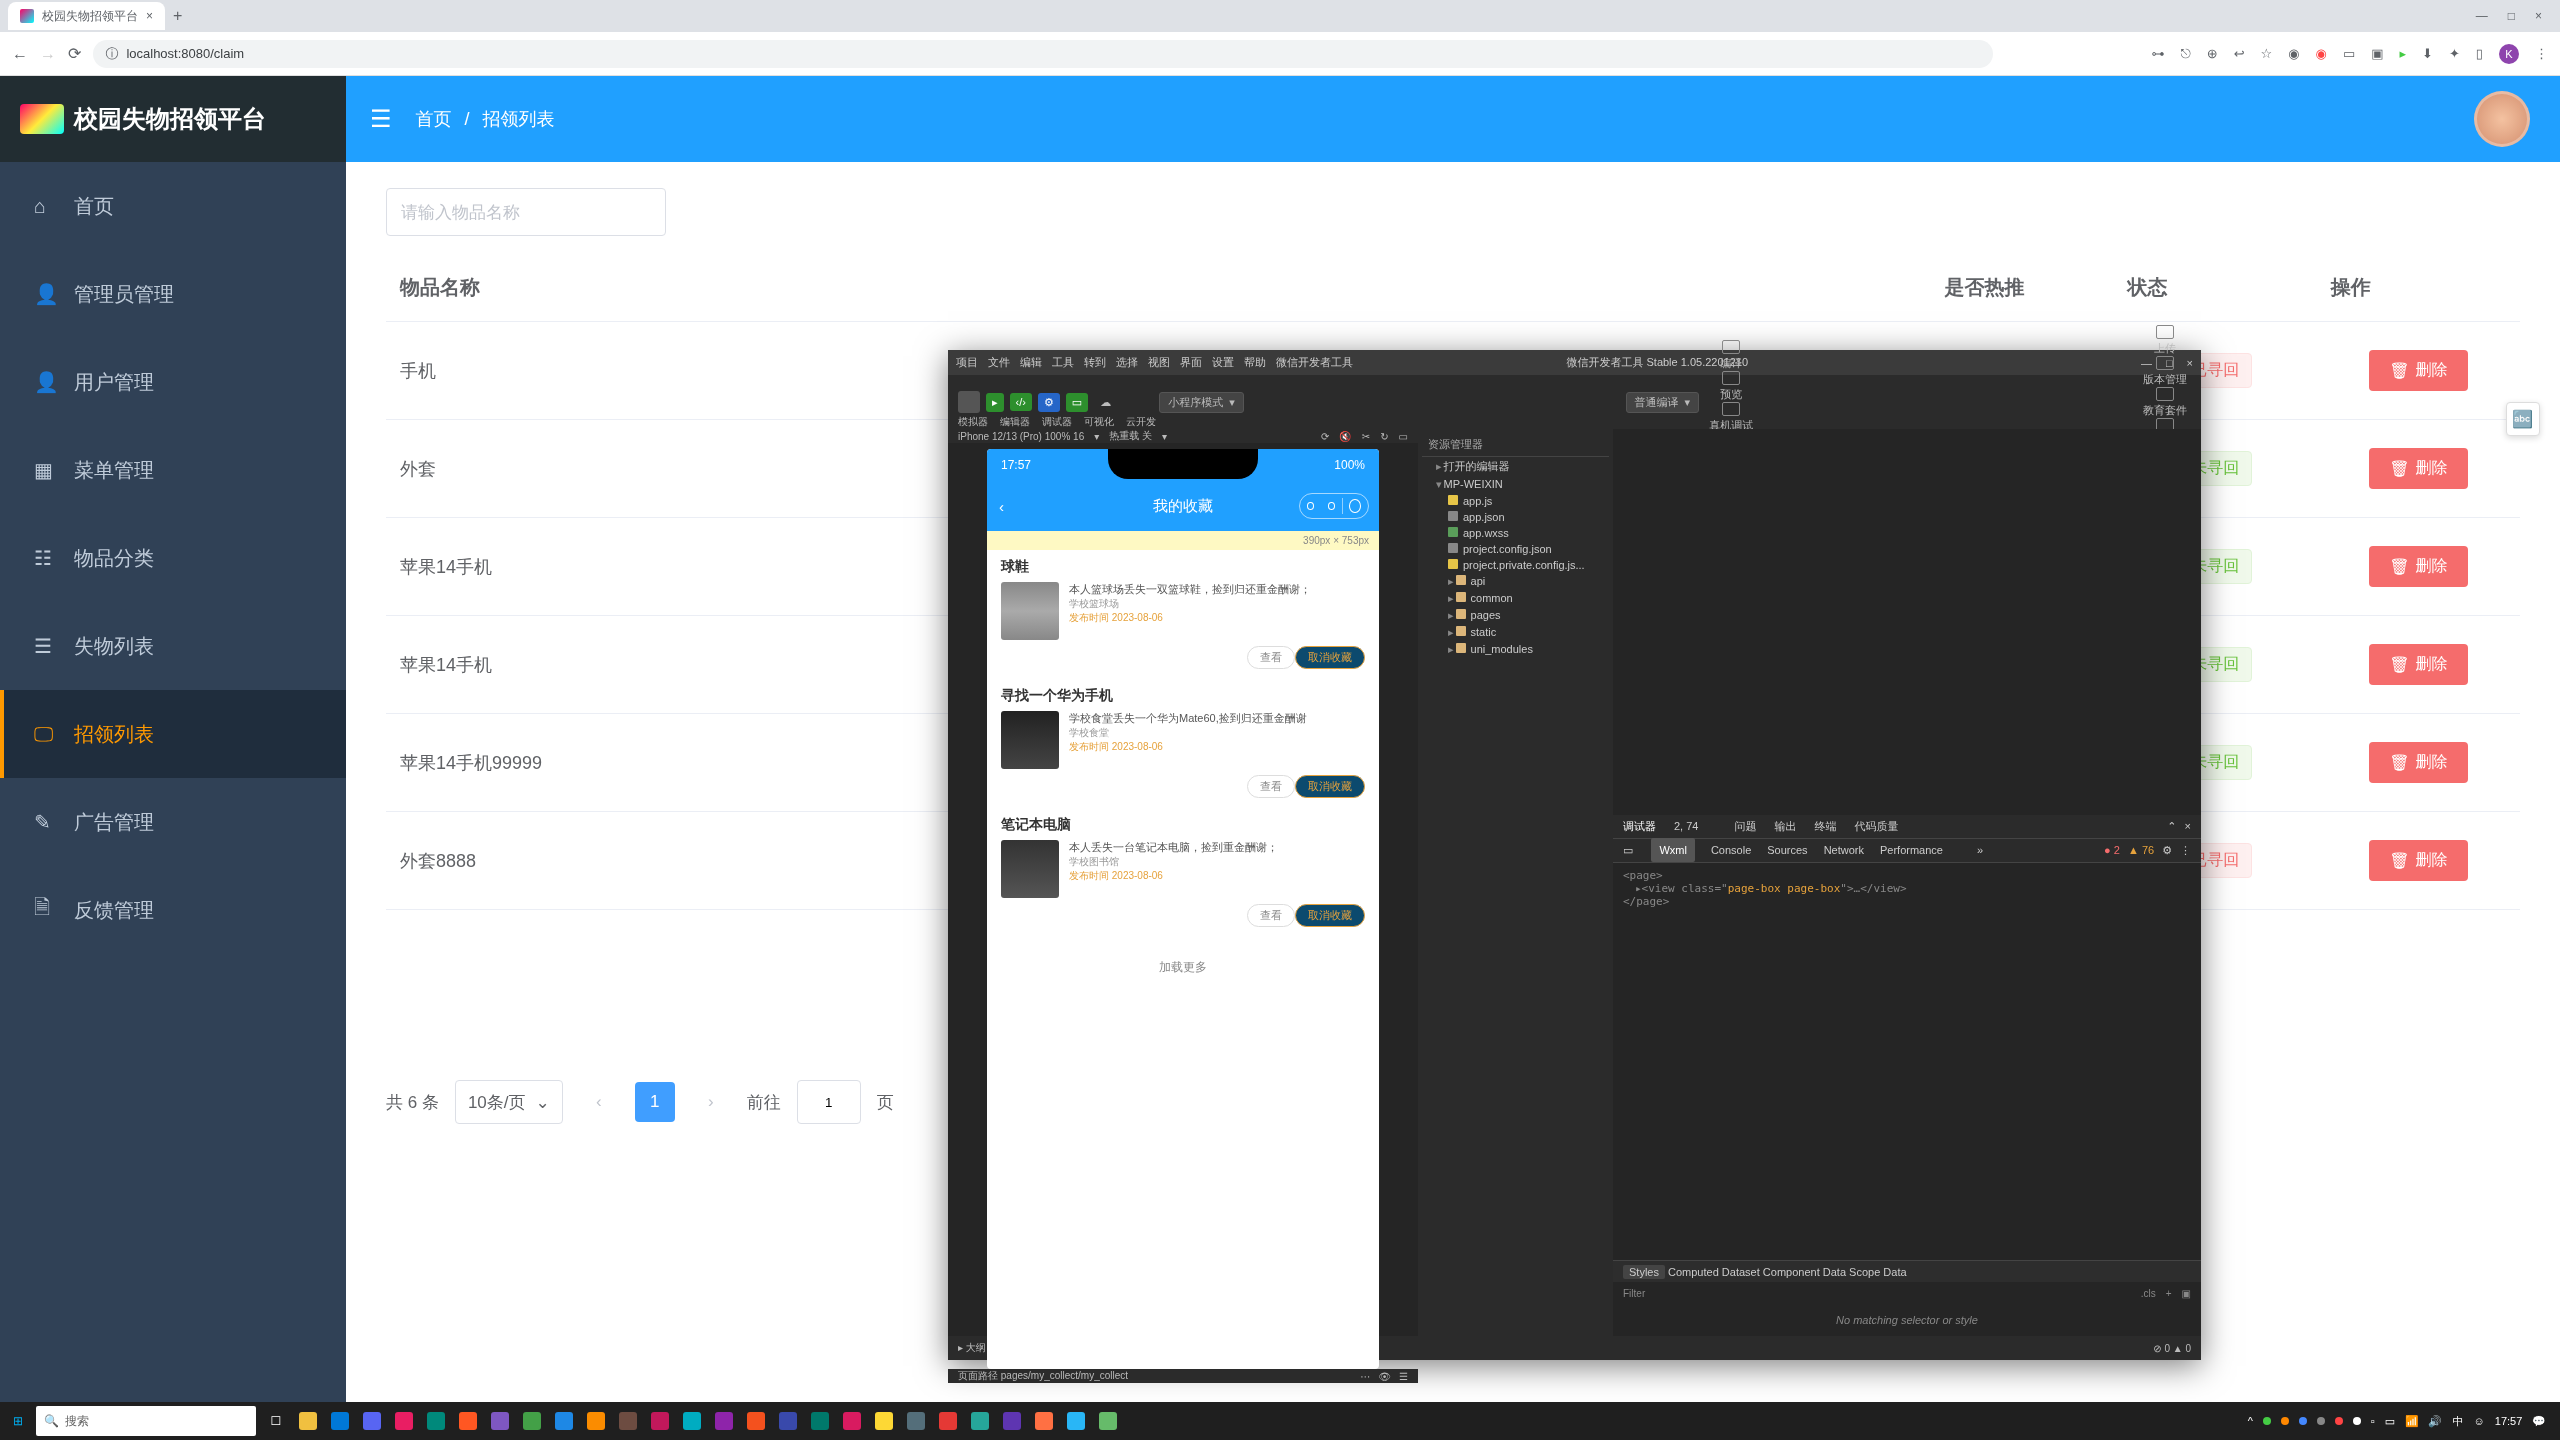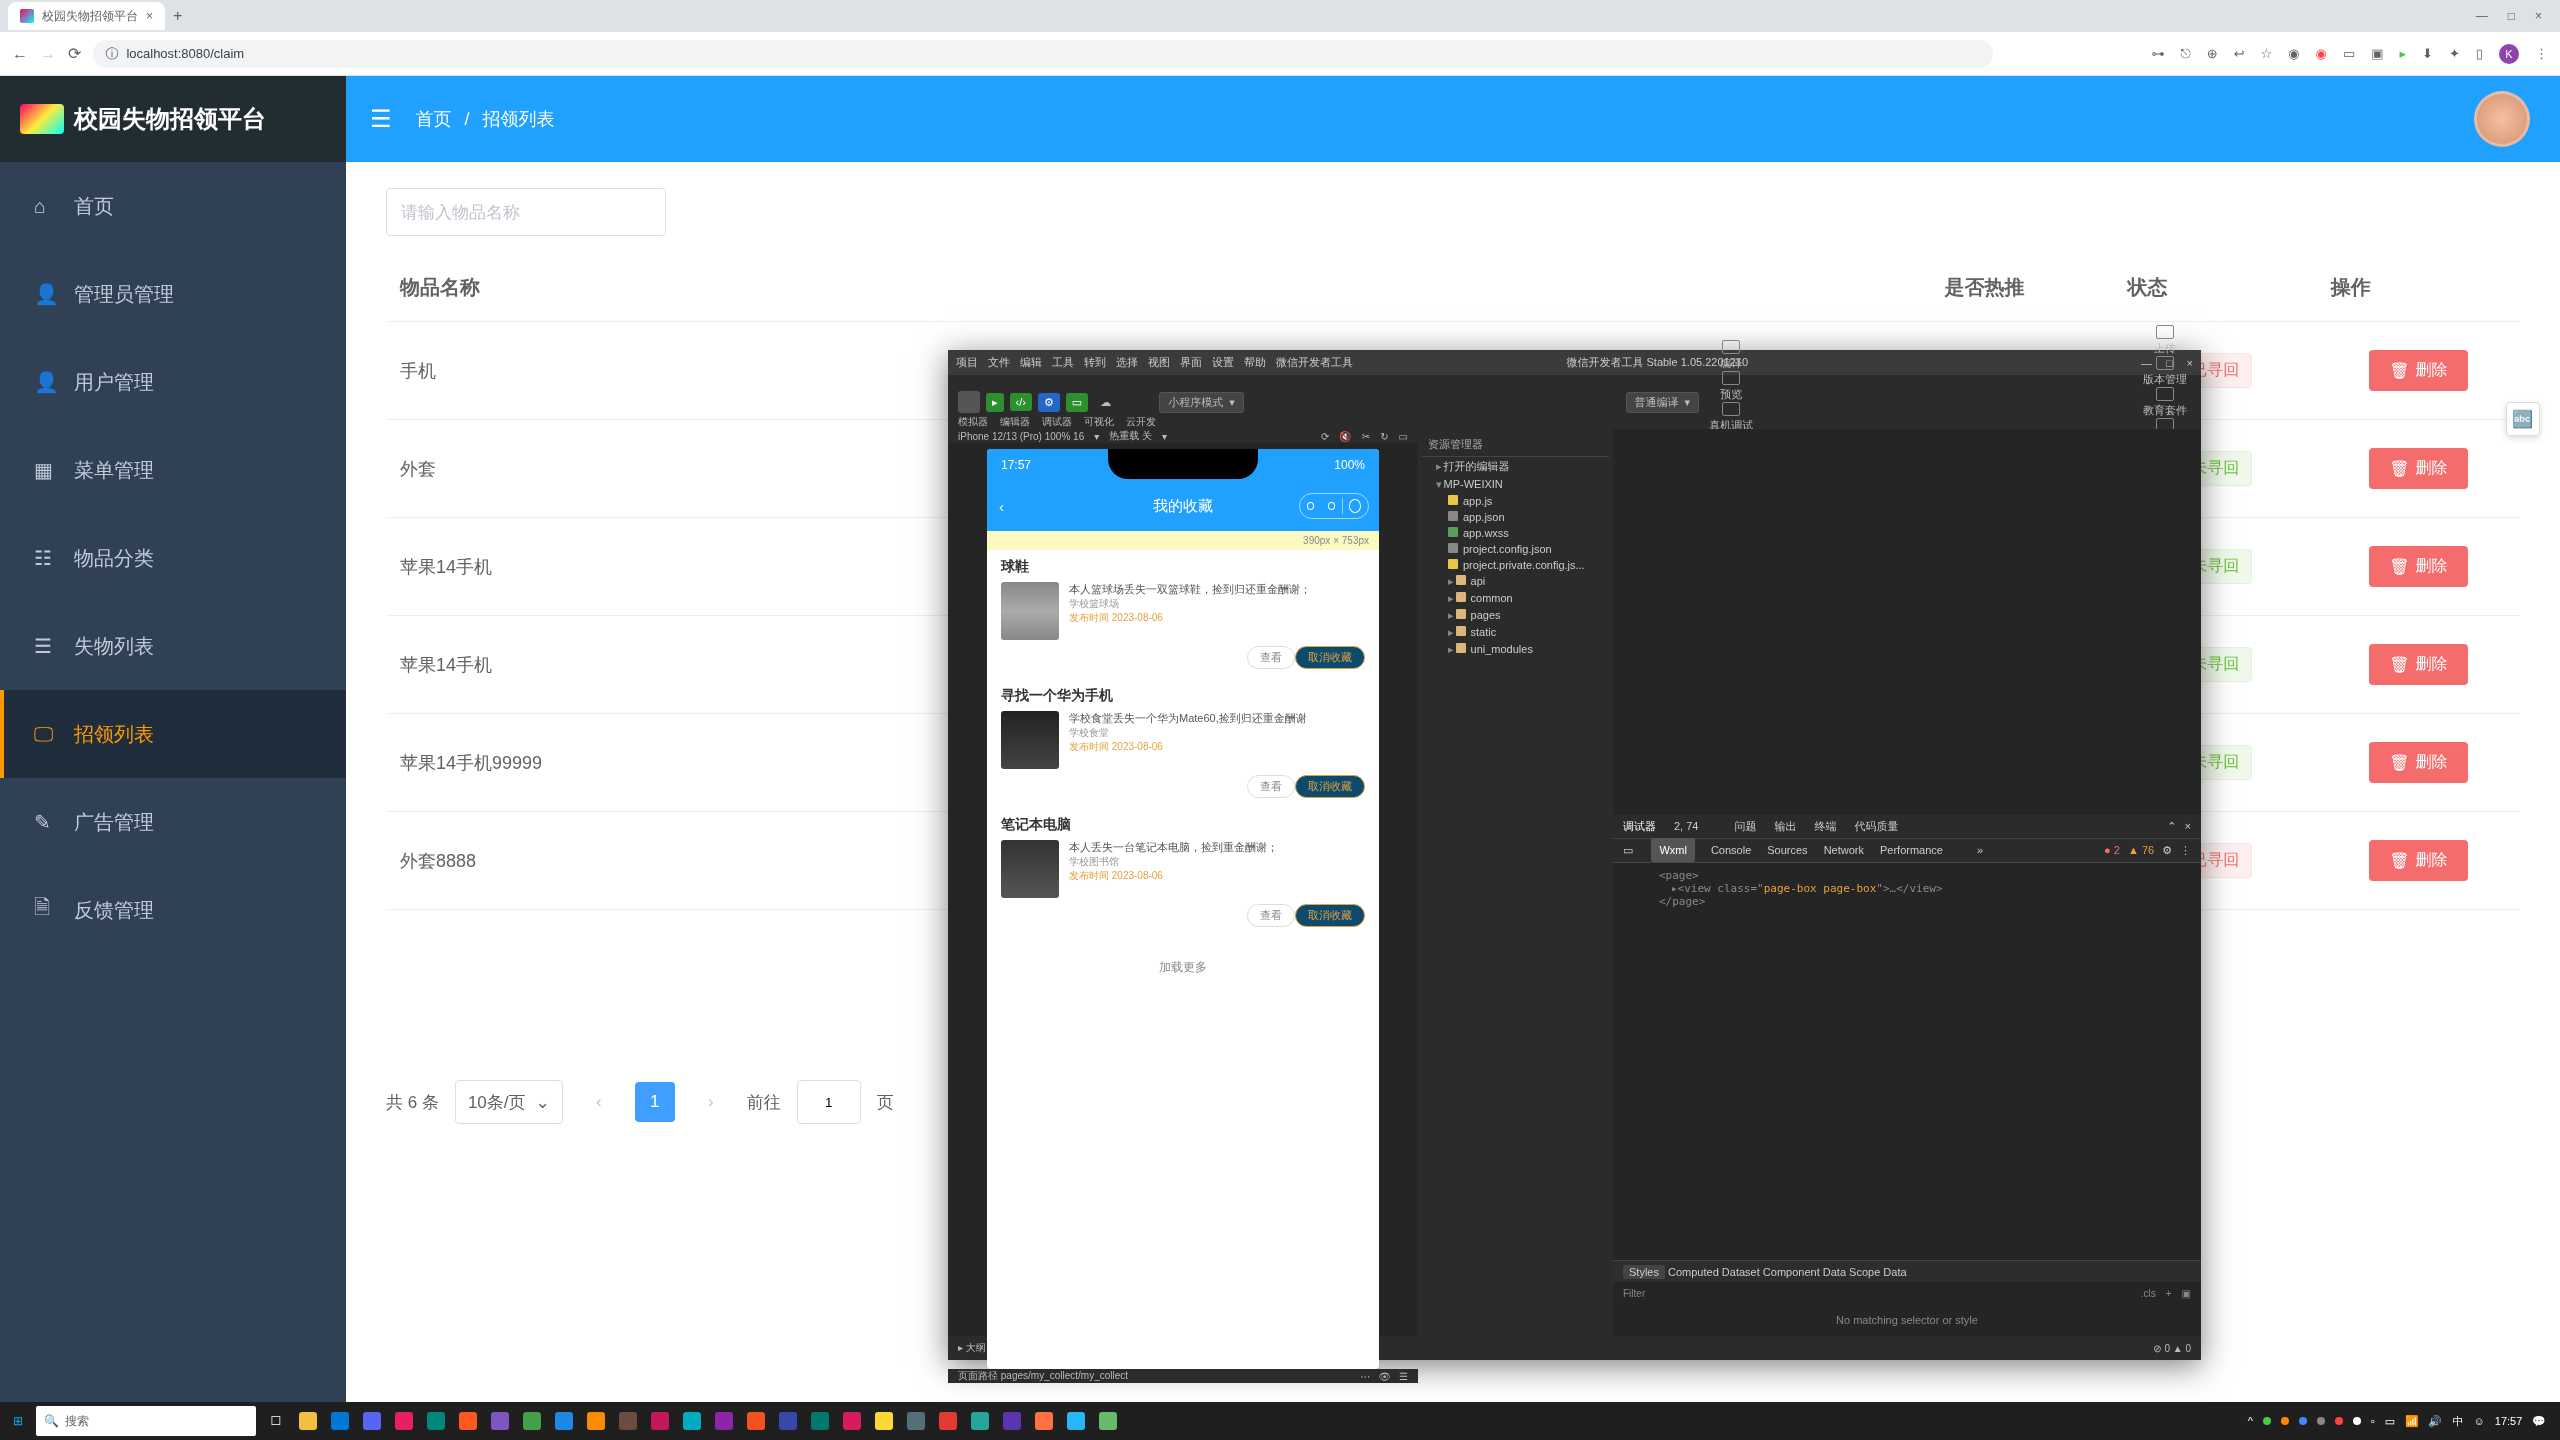--- a/index.html
+++ b/index.html
@@ -118,27 +118,27 @@
 .fico-js{background:#e6c547;}
 .fico-json{background:#888;}
 .fico-css{background:#5a9e5a;}
 
 .ins-pane { flex:1; background:#252525; color:#ccc; display:flex; flex-direction:column;}
 .ins-tabs-top { height:24px; background:#2b2b2b; display:flex; align-items:center; padding:0 10px; font-size:11px; gap:18px; border-bottom:1px solid #444;}
 .ins-tabs-top .active{color:#fff;}
 .ins-tabs-top .metric{margin-left:auto; display:flex; gap:8px;}
 .warn{color:#e6a23c;} .err{color:#f56c6c;}
 .ins-body { flex:1; padding:6px 10px; font-family: Menlo, Consolas, monospace; font-size:11px;}
-.tag-html{color:#888;margin-left:36px;}
+.tag-html{color:#888;}
 .cls-v{color:#e6a23c;}
 .styles-head{height:22px; background:#2d2d2d; display:flex; align-items:center; gap:16px; padding:0 10px; font-size:11px; border-top:1px solid #444;}
 .styles-head .active{background:#444; padding:1px 6px; border-radius:2px;}
 .styles-filter{height:22px; display:flex; align-items:center; padding:0 10px; font-size:10px; color:#888; gap:10px;}
 .styles-filter .sp{flex:1;}
-.styles-body{padding:10px; text-align:center; color:#888; font-size:11px;}
+.styles-body{padding:10px; text-align:center; font-style:italic; color:#888; font-size:11px;}
 
 .dt-bottom{height:24px; background:#2b2b2b; color:#bbb; display:flex; align-items:center; padding:0 10px; font-size:10px; gap:8px;}
 
 
 .taskbar { position: absolute; bottom: 0; left: 0; right: 0; height: 38px; background: #1f1f1f; display: flex; align-items: center; padding: 0 4px; }
 .tb-icon-sq { width:28px; height:28px; margin-right:4px; display:flex; align-items:center; justify-content:center; color:#fff; font-size:12px; border-radius:2px;}
 .tb-search { width: 220px; height: 30px; background: #fff; border-radius: 2px; display: flex; align-items: center; padding: 0 8px; font-size: 12px; color: #666; gap:6px; margin-right:6px;}
 .tray { margin-left: auto; display: flex; align-items: center; gap: 10px; color: #fff; font-size: 11px; padding-right:10px;}
 .tray .dot{width:8px;height:8px;border-radius:50%}
 </style>

